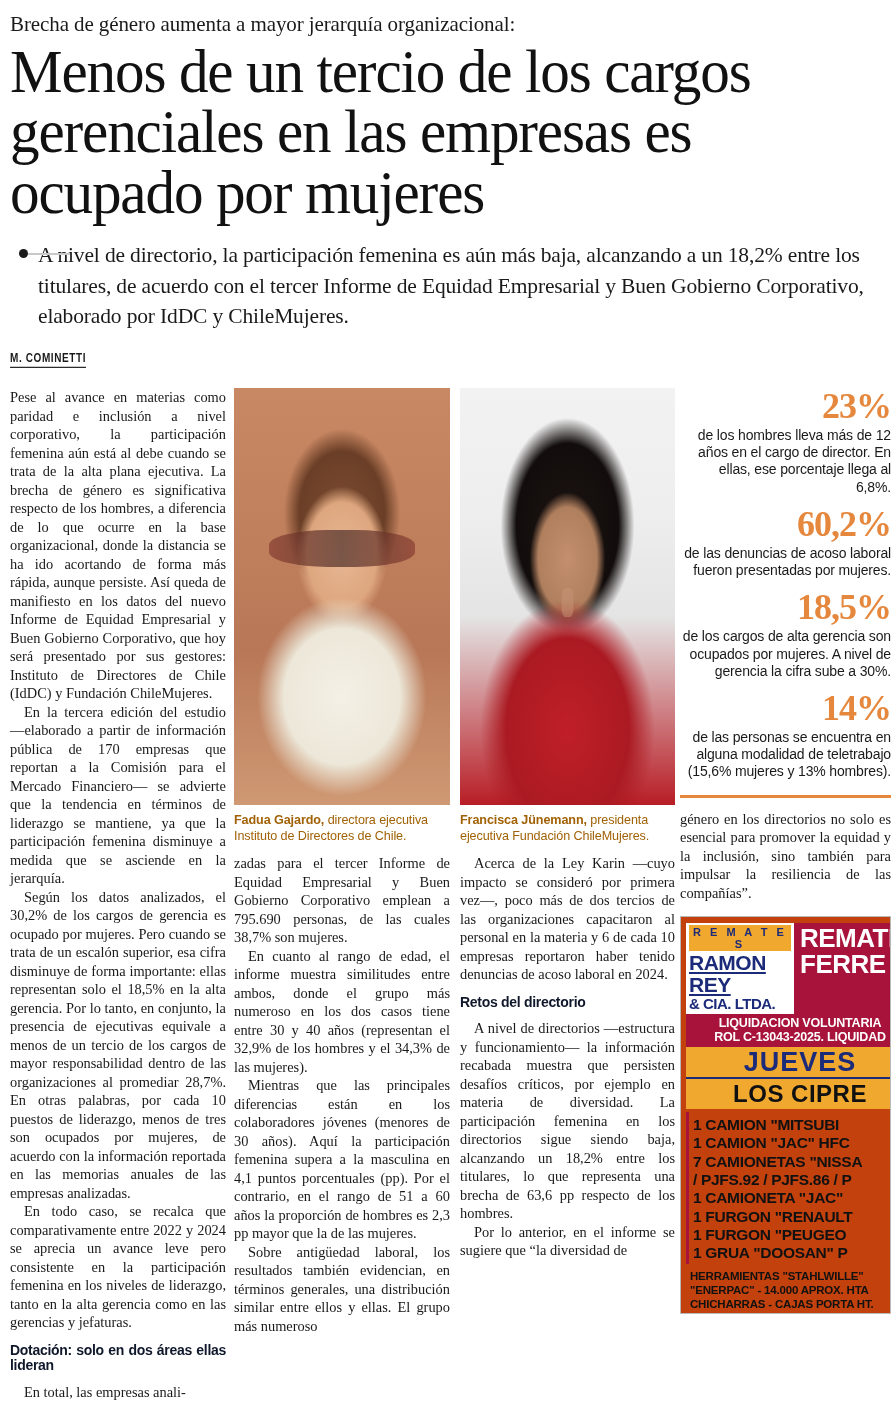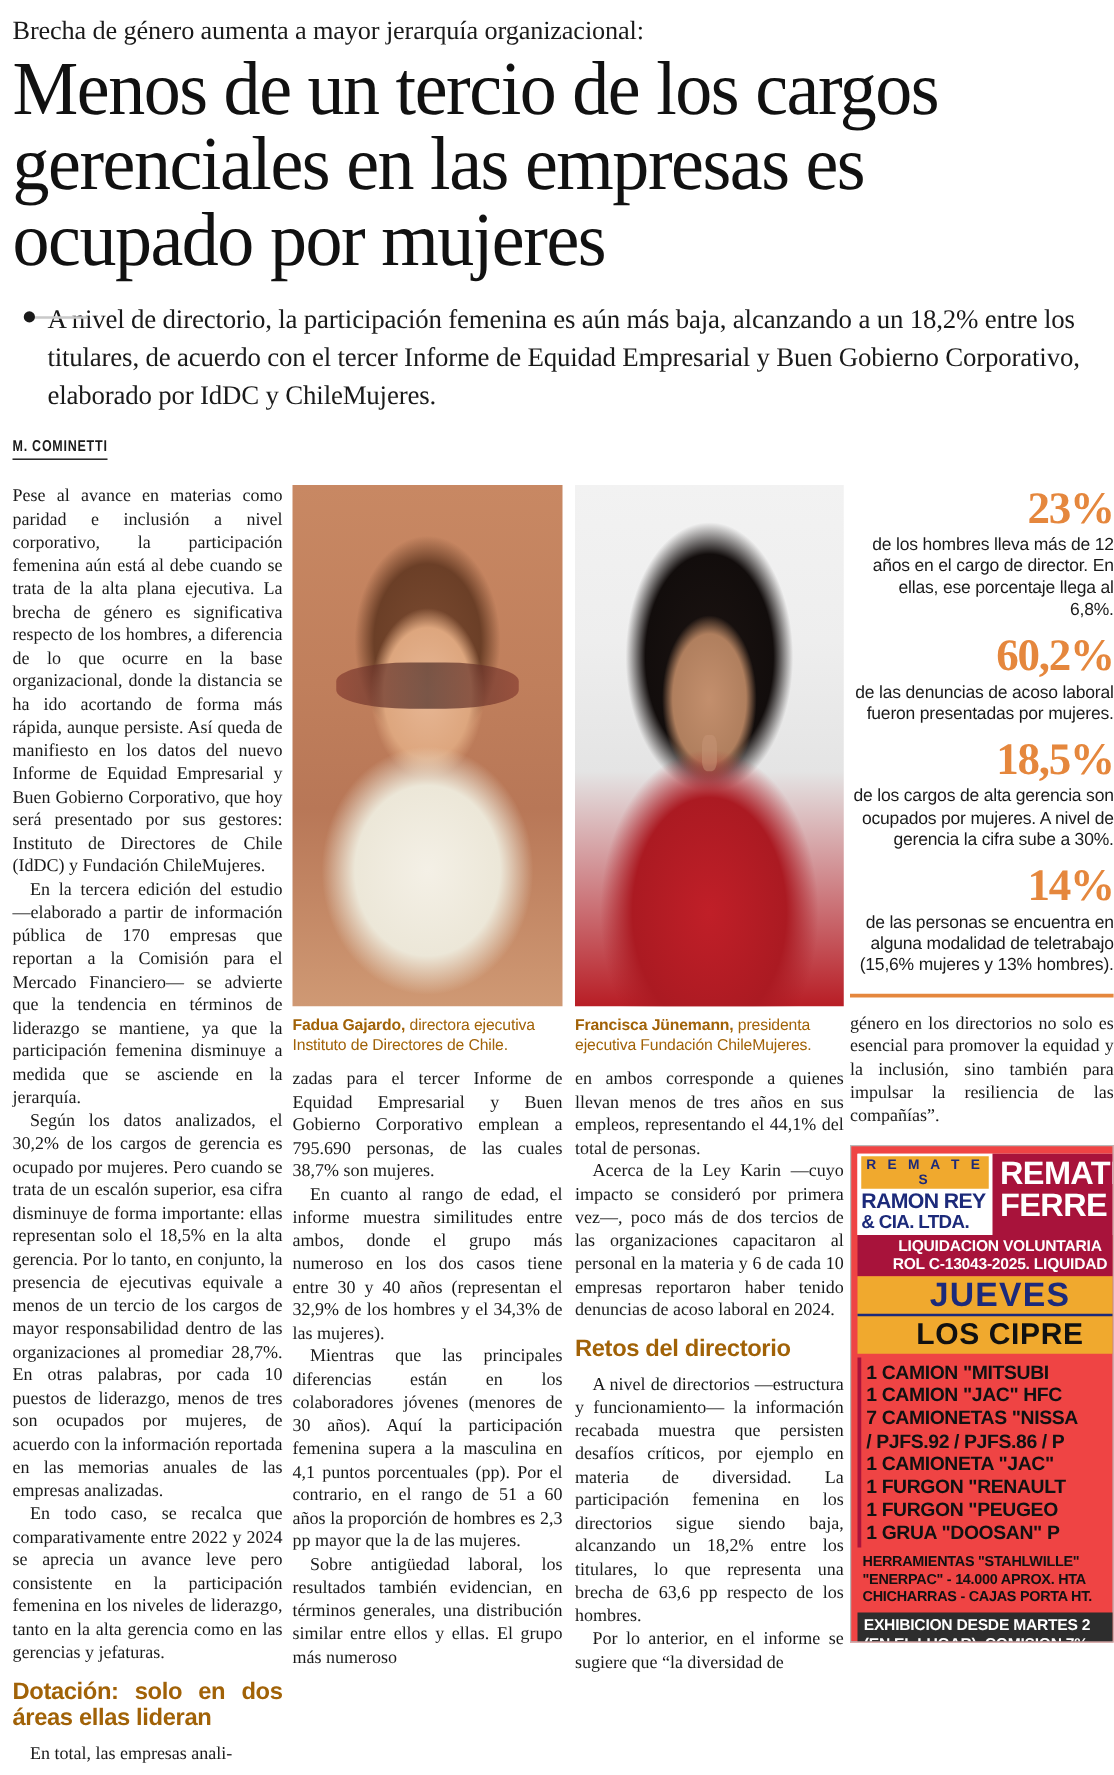--- a/index.html
+++ b/index.html
@@ -103,24 +103,24 @@
     line-height: 1.285;
     text-align: justify;
     color: #191919;
     hyphens: auto;
   }
   .col p { text-indent: 14px; margin: 0; }
   .col p.noindent { text-indent: 0; }
 
   .subhead {
     font-family: "Liberation Sans", sans-serif;
-    font-size: 19px;
+    font-size: 14px;
     font-weight: 700;
     line-height: 1.12;
-    color: #a16207;
+    color: #0f172a;
     margin: 11px 0 9px 0;
     letter-spacing: -0.3px;
   }
 
   
   .photo-block { position: relative; }
   .photo {
     width: 100%;
     height: 417px;
     position: relative;
@@ -204,21 +204,21 @@
     text-align: justify;
     color: #191919;
     hyphens: auto;
   }
 
   
   .ad {
     margin-top: 14px;
     border: 1px solid #b9b9b9;
     padding: 6px 5px 5px 5px;
-    background: #ef4444;
+    background: #c2410c;
     overflow: hidden;
     position: relative;
     height: 398px;
   }
   .ad-inner { position: relative; width: 228px; }
   .ad-top { display: flex; background: #fff; }
   .ad-logo {
     width: 108px;
     background: #fff;
     padding: 2px 3px 2px 3px;
@@ -231,24 +231,25 @@
     font-weight: 700;
     font-size: 11px;
     letter-spacing: 3px;
     text-align: center;
     padding: 1px 0;
   }
   .ad-ramon {
     color: #1c2a7a;
     font-family: "Liberation Sans", sans-serif;
     font-weight: 700;
-    font-size: 17px;
+    font-size: 21px;
     line-height: 1.05;
     letter-spacing: -0.5px;
     padding-top: 1px;
+    text-decoration: underline;
   }
   .ad-cia {
     color: #1c2a7a;
     font-family: "Liberation Sans", sans-serif;
     font-weight: 700;
     font-size: 15px;
     line-height: 1.05;
     letter-spacing: -0.5px;
   }
   .ad-title {
@@ -385,21 +386,20 @@
     </div>
 
     <div></div>
 
     <div>
       <div class="photo-block">
         <div class="photo photo-2"></div>
         <div class="caption"><b>Francisca Jünemann,</b><span> presidenta ejecutiva Fundación ChileMujeres.</span></div>
       </div>
       <div class="col" style="margin-top:10px">
-        <p class="noindent">en ambos corresponde a quienes llevan menos de tres años en sus empleos, representando el 44,1% del total de personas.</p>
         <p>Acerca de la Ley Karin —cuyo impacto se consideró por primera vez—, poco más de dos tercios de las organizaciones capacitaron al personal en la materia y 6 de cada 10 empresas reportaron haber tenido denuncias de acoso laboral en 2024.</p>
         <h2 class="subhead">Retos del directorio</h2>
         <p>A nivel de directorios —estructura y funcionamiento— la información recabada muestra que persisten desafíos críticos, por ejemplo en materia de diversidad. La participación femenina en los directorios sigue siendo baja, alcanzando un 18,2% entre los titulares, lo que representa una brecha de 63,6 pp respecto de los hombres.</p>
         <p>Por lo anterior, en el informe se sugiere que “la diversidad de</p>
       </div>
     </div>
 
     <div></div>
 
     <div>

